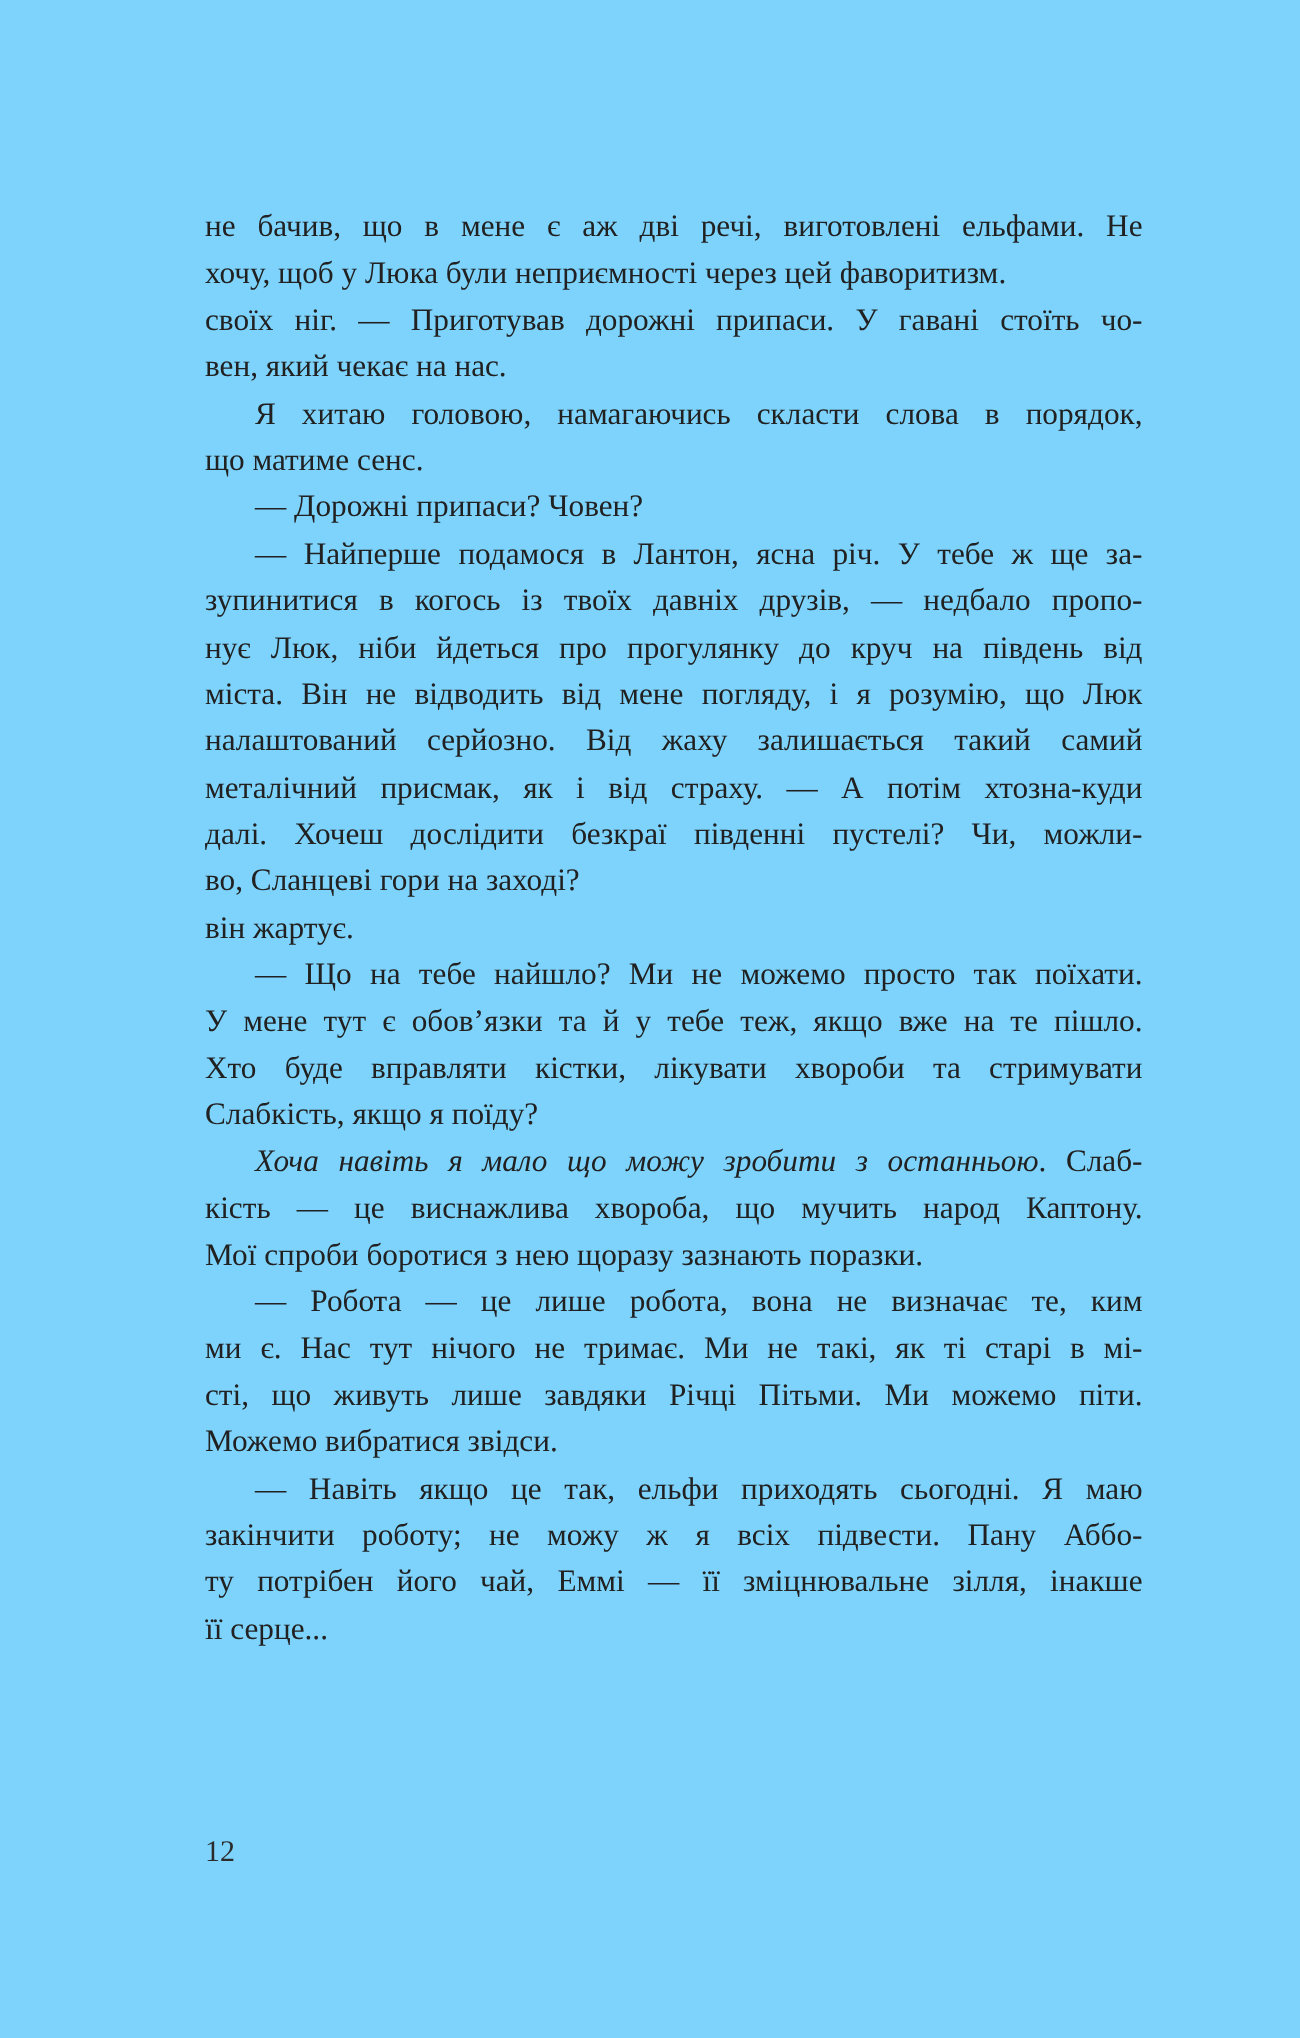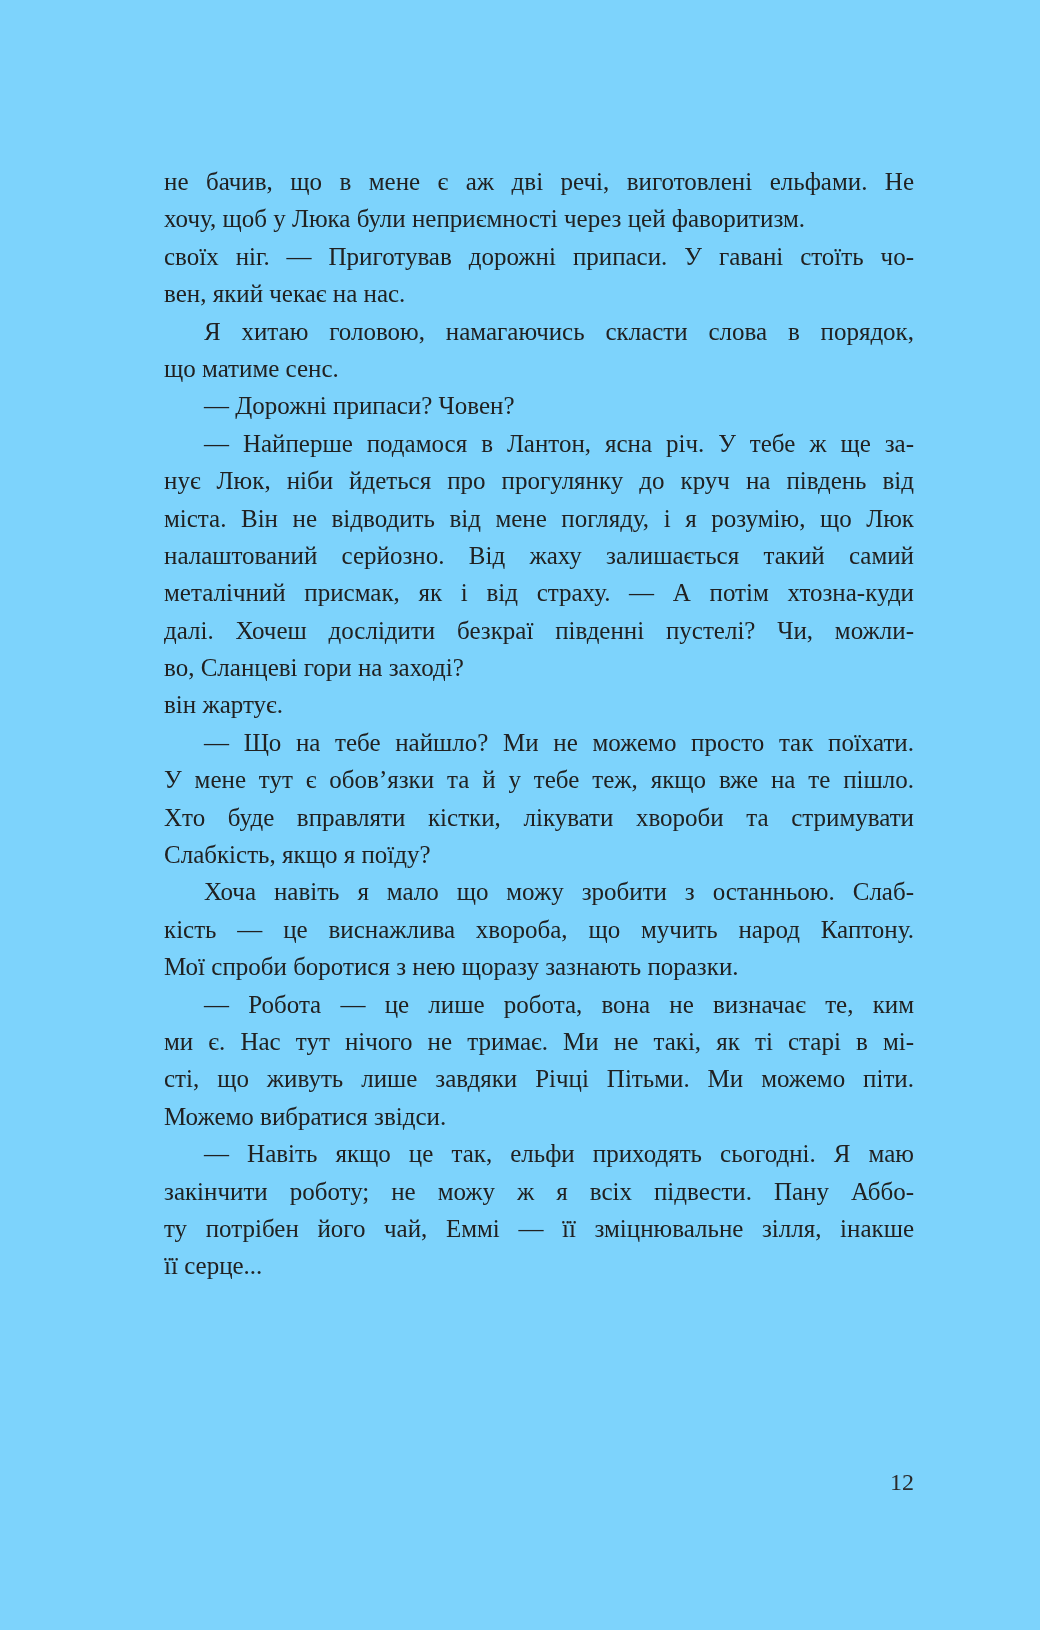--- a/index.html
+++ b/index.html
@@ -35,46 +35,48 @@
     text-align-last: justify;
     white-space: normal;
   }
   .line.last {
     text-align-last: left;
   }
   .line.indent {
     text-indent: 40px;
   }
   .italic {
+    font-style: italic;
   }
   .page-number {
     position: absolute;
     left: 164px;
     width: 750px;
     top: 1466px;
-    text-align: right;
+    text-align: left;
     font-size: 24px;
     line-height: 32px;
     color: #2b2b2b;
   }
 </style>
 </head>
 <body>
 
 <div class="book-page">
 
   <div class="text-block">
     <div class="line">не бачив, що в мене є аж дві речі, виготовлені ельфами. Не</div>
     <div class="line last">хочу, щоб у Люка були неприємності через цей фаворитизм.</div>
     <div class="line">своїх ніг. — Приготував дорожні припаси. У гавані стоїть чо-</div>
     <div class="line last">вен, який чекає на нас.</div>
     <div class="line indent">Я хитаю головою, намагаючись скласти слова в порядок,</div>
     <div class="line last">що матиме сенс.</div>
     <div class="line indent last">— Дорожні припаси? Човен?</div>
     <div class="line indent">— Найперше подамося в Лантон, ясна річ. У тебе ж ще за-</div>
+    <div class="line">зупинитися в когось із твоїх давніх друзів, — недбало пропо-</div>
     <div class="line">нує Люк, ніби йдеться про прогулянку до круч на південь від</div>
     <div class="line">міста. Він не відводить від мене погляду, і я розумію, що Люк</div>
     <div class="line">налаштований серйозно. Від жаху залишається такий самий</div>
     <div class="line">металічний присмак, як і від страху. — А потім хтозна-куди</div>
     <div class="line">далі. Хочеш дослідити безкраї південні пустелі? Чи, можли-</div>
     <div class="line last">во, Сланцеві гори на заході?</div>
     <div class="line last">він жартує.</div>
     <div class="line indent">— Що на тебе найшло? Ми не можемо просто так поїхати.</div>
     <div class="line">У мене тут є обов’язки та й у тебе теж, якщо вже на те пішло.</div>
     <div class="line">Хто буде вправляти кістки, лікувати хвороби та стримувати</div>

